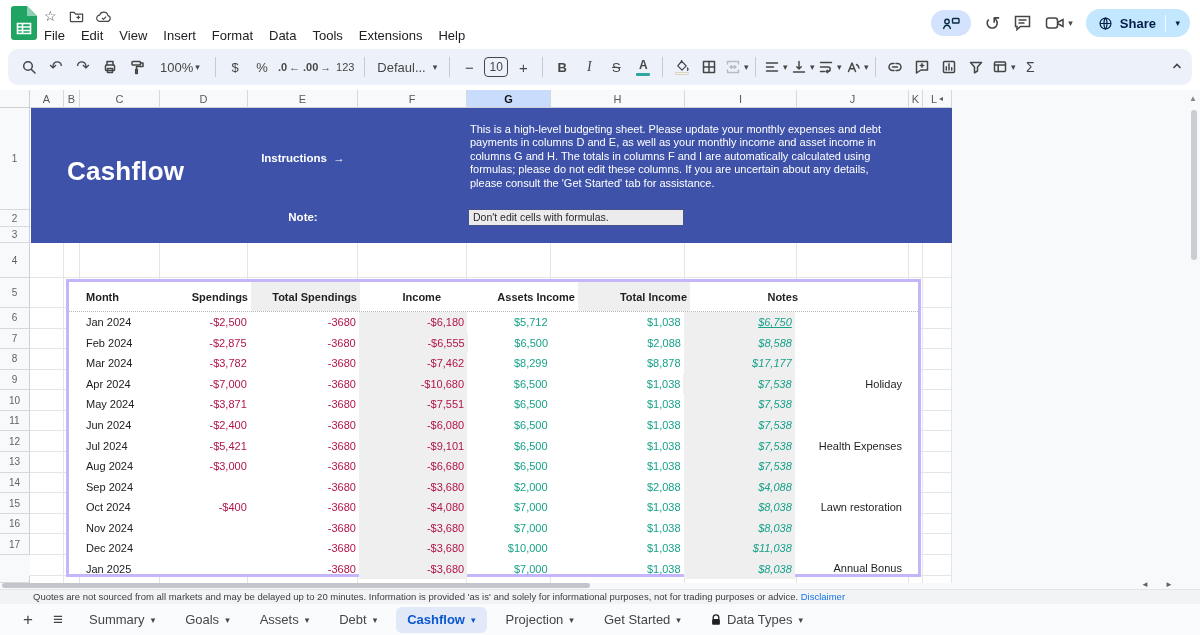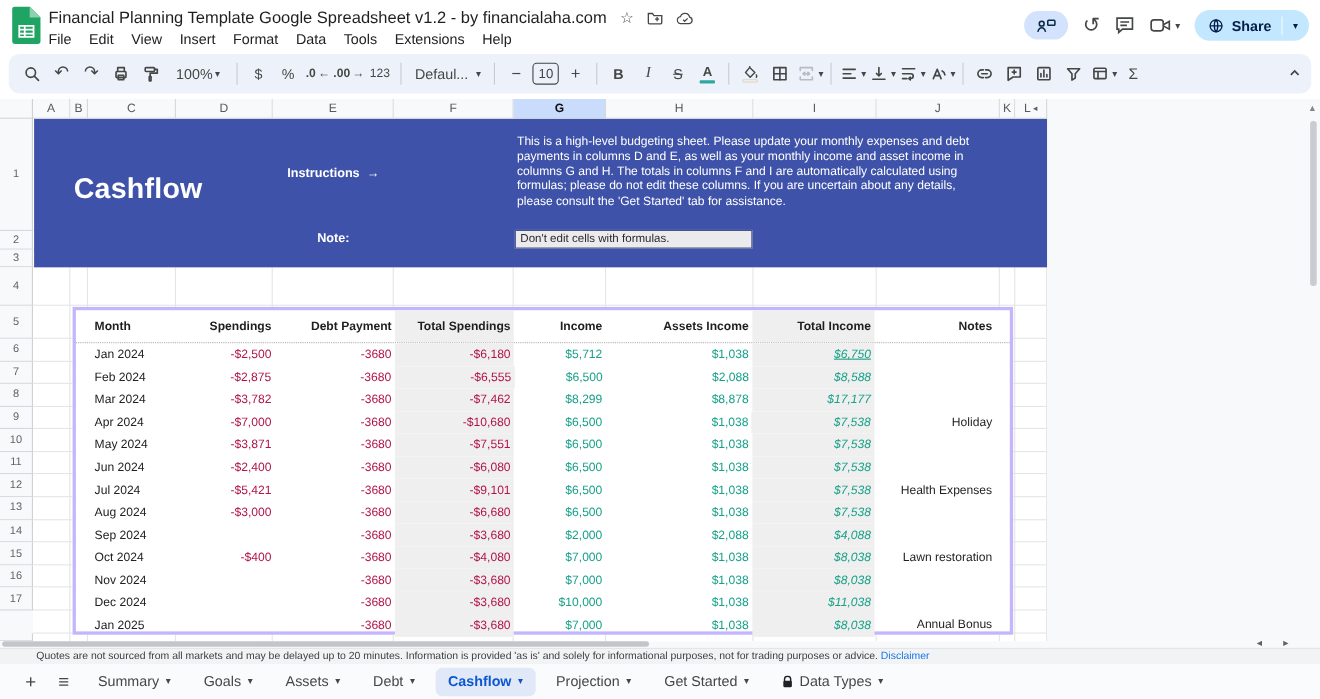--- a/index.html
+++ b/index.html
@@ -99,21 +99,20 @@
 
   <header class="topbar">
     <div class="logo">
       <svg width="26" height="34" viewBox="0 0 26 34">
         <path fill="#1fa463" d="M16 0H3a3 3 0 0 0-3 3v28a3 3 0 0 0 3 3h20a3 3 0 0 0 3-3V10Z"></path>
         <path fill="#8ed1b1" d="M16 0v10h10Z"></path>
         <path stroke="#fff" stroke-width="1.6" fill="none" d="M6.5 17.5h13v10h-13zM6.5 21h13M6.5 24.5h13M11.5 17.5v10"></path>
       </svg>
     </div>
     <div class="title-row">
-      <span class="doc-title">Financial Planning Template Google Spreadsheet v1.2 - by financialaha.com</span>
       <span class="title-ic">☆</span>
       <span class="title-ic">
         <svg width="15" height="15" viewBox="0 0 16 16" fill="none" stroke="#444746" stroke-width="1.3">
             <path d="M1.5 3.5h4l1.5 2h7.5v7a1 1 0 0 1-1 1h-11a1 1 0 0 1-1-1z"></path>
             <path d="M8 9h4M10 7v4"></path>
           </svg>
       </span>
       <span class="title-ic">
         <svg width="16" height="13" viewBox="0 0 18 14" fill="none" stroke="#444746" stroke-width="1.3">
             <path d="M4.5 12.5a3.5 3.5 0 0 1-.4-7A4.8 4.8 0 0 1 13.4 6a3.3 3.3 0 0 1-.4 6.5z"></path>
@@ -349,21 +348,20 @@
         <div class="instr"><b>Instructions</b>&nbsp; <b>→</b></div>
         <div class="banner-par">This is a high-level budgeting sheet. Please update your monthly expenses and debt payments in columns D and E, as well as your monthly income and asset income in columns G and H. The totals in columns F and I are automatically calculated using formulas; please do not edit these columns. If you are uncertain about any details, please consult the 'Get Started' tab for assistance.</div>
         <div class="note-label">Note:</div>
         <div class="note-box">Don't edit cells with formulas.</div>
       </div>
 
       <div class="dtable" id="dtable">
           <div class="trow thead">
             <div class="tc left" style="width: 94px;">Month</div>
             <div class="tc right" style="width: 88px;">Spendings</div>
-            <div class="tc right" style="width: 110px;">Debt Payment</div>
             <div class="tc right band" style="width: 109px;">Total Spendings</div>
             <div class="tc right" style="width: 84px;">Income</div>
             <div class="tc right" style="width: 134px;">Assets Income</div>
             <div class="tc right band" style="width: 112px;">Total Income</div>
             <div class="tc right notes-c" style="width: 124px;">Notes</div>
           </div>
           <div class="trow tdata">
             <div class="tc left" style="width: 94px;">Jan 2024</div>
             <div class="tc right neg" style="width: 88px;">-$2,500</div>
             <div class="tc right neg" style="width: 110px;">-3680</div>

